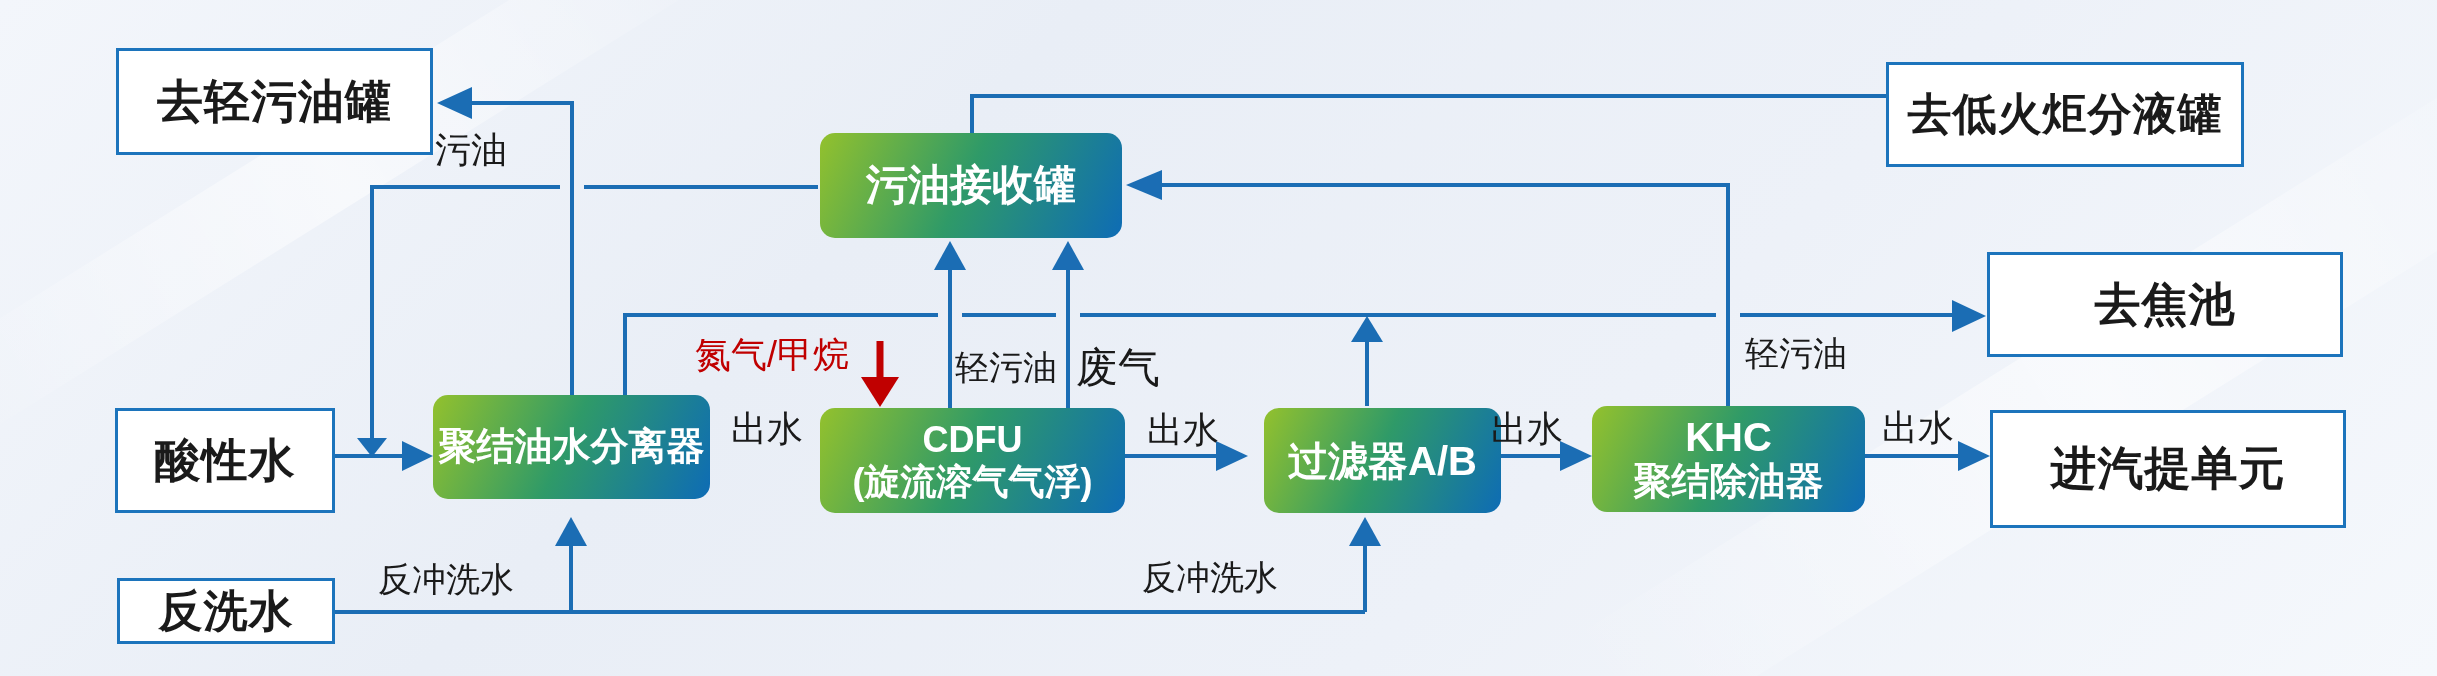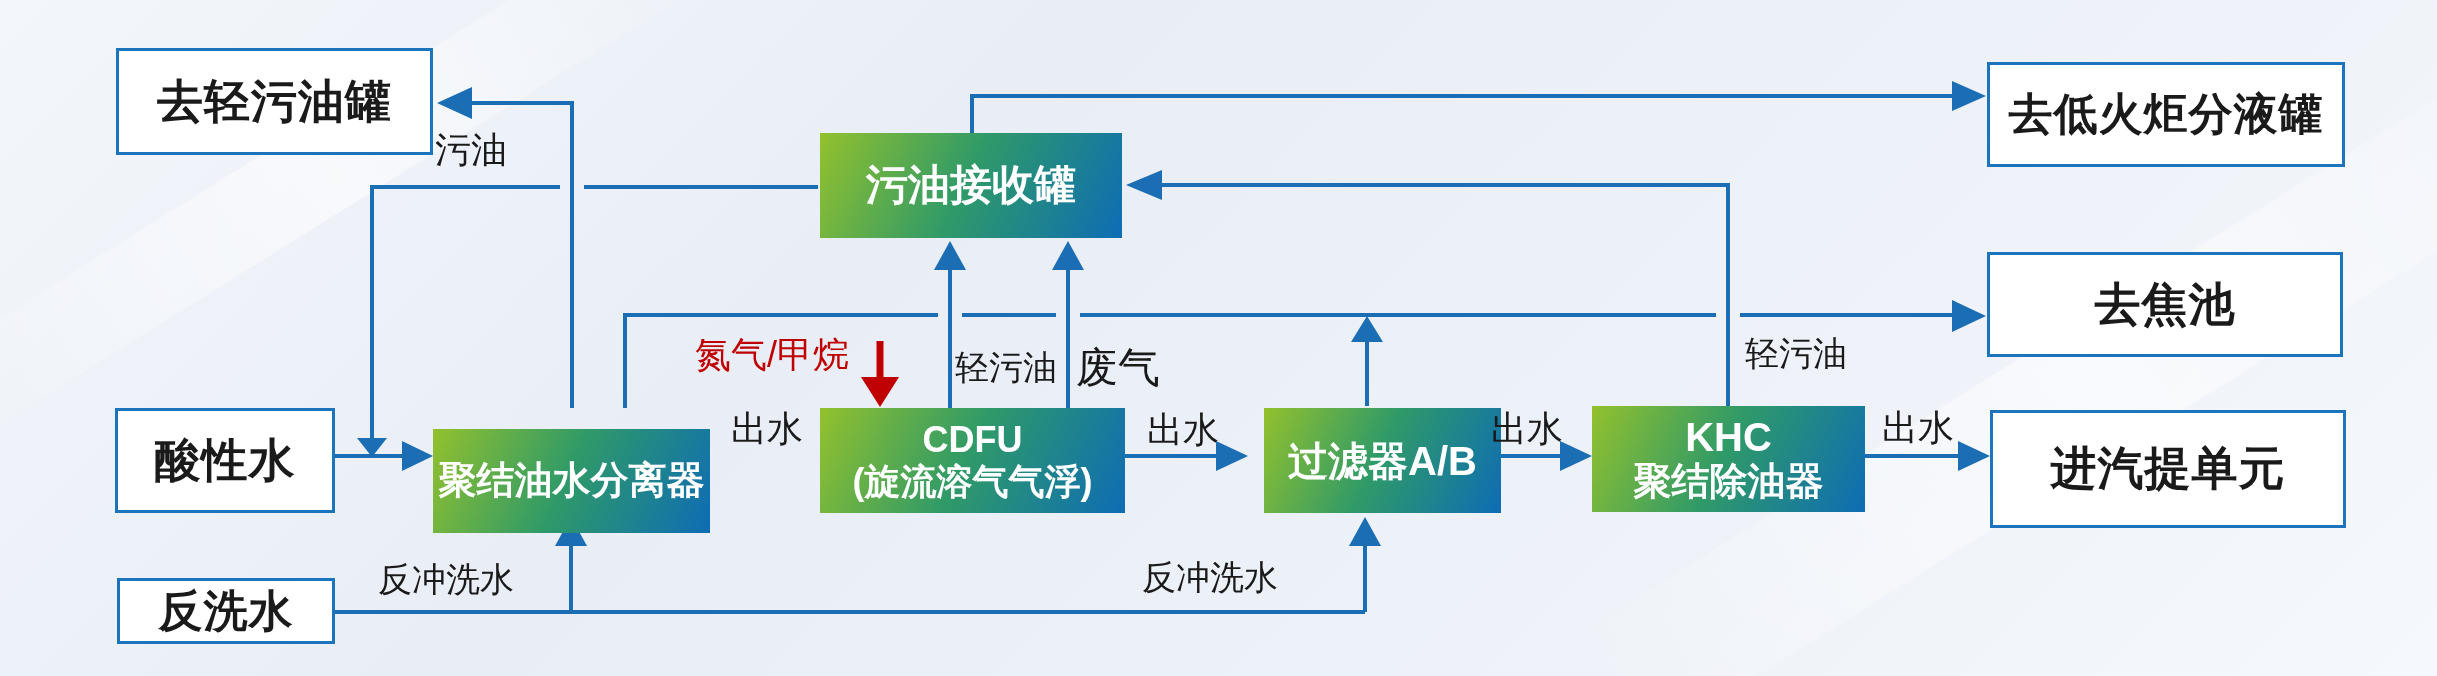--- a/index.html
+++ b/index.html
@@ -21,38 +21,39 @@
     position:absolute;background:#ffffff;border:3px solid #1c74bc;
     display:flex;align-items:center;justify-content:center;
     color:#1a1a1a;font-weight:bold;box-sizing:border-box;letter-spacing:1px;
   }
   .gbox{
     position:absolute;
     background:linear-gradient(115deg,#93c12d 0%,#2f9a68 48%,#0e6cb5 100%);
     display:flex;flex-direction:column;align-items:center;justify-content:center;
     color:#ffffff;font-weight:bold;box-sizing:border-box;line-height:1.15;
     text-align:left;
+    border-radius:15px;
   }
   .flabel{
     position:absolute;transform:translate(-50%,-50%);
     color:#1a1a1a;white-space:nowrap;font-weight:normal;
   }
   .flabel.red{color:#c00000;}
 
   
   #box-to-light-slop   {left:116px;top:48px; width:317px;height:107px;font-size:46px;}
   #box-sour-water      {left:115px;top:408px;width:220px;height:105px;font-size:46px;}
   #box-backwash-water  {left:117px;top:578px;width:218px;height:66px; font-size:44px;}
-  #box-flare           {left:1987px;top:62px; width:358px;height:105px;font-size:44px;}
+  #box-flare           {left:1886px;top:62px; width:358px;height:105px;font-size:44px;}
   #box-coke            {left:1987px;top:252px;width:356px;height:105px;font-size:46px;}
   #box-stripping       {left:1990px;top:410px;width:356px;height:118px;font-size:46px;}
 
   
   #box-tank      {left:820px;top:133px;width:302px;height:105px;font-size:42px;}
-  #box-separator {left:433px;top:429px;width:277px;height:104px;font-size:38px;font-family:Liberation Serif, serif;}
+  #box-separator {left:433px;top:395px;width:277px;height:104px;font-size:38px;font-family:Liberation Serif, serif;}
   #box-cdfu      {left:820px;top:408px;width:305px;height:105px;font-size:36px;}
   #box-filter    {left:1248px;top:408px;width:237px;height:105px;font-size:40px;margin-left:16px;}
   #box-khc       {left:1592px;top:406px;width:273px;height:106px;font-size:40px;}
   #box-khc .l2   {font-size:38px;}
 
   
   #lbl-slop-oil   {left:471px; top:150px;font-size:36px;}
   #lbl-nitrogen   {left:772px; top:355px;font-size:36px;}
   #lbl-light-oil-1{left:1006px;top:368px;font-size:34px;}
   #lbl-offgas     {left:1118px;top:368px;font-size:42px;}

